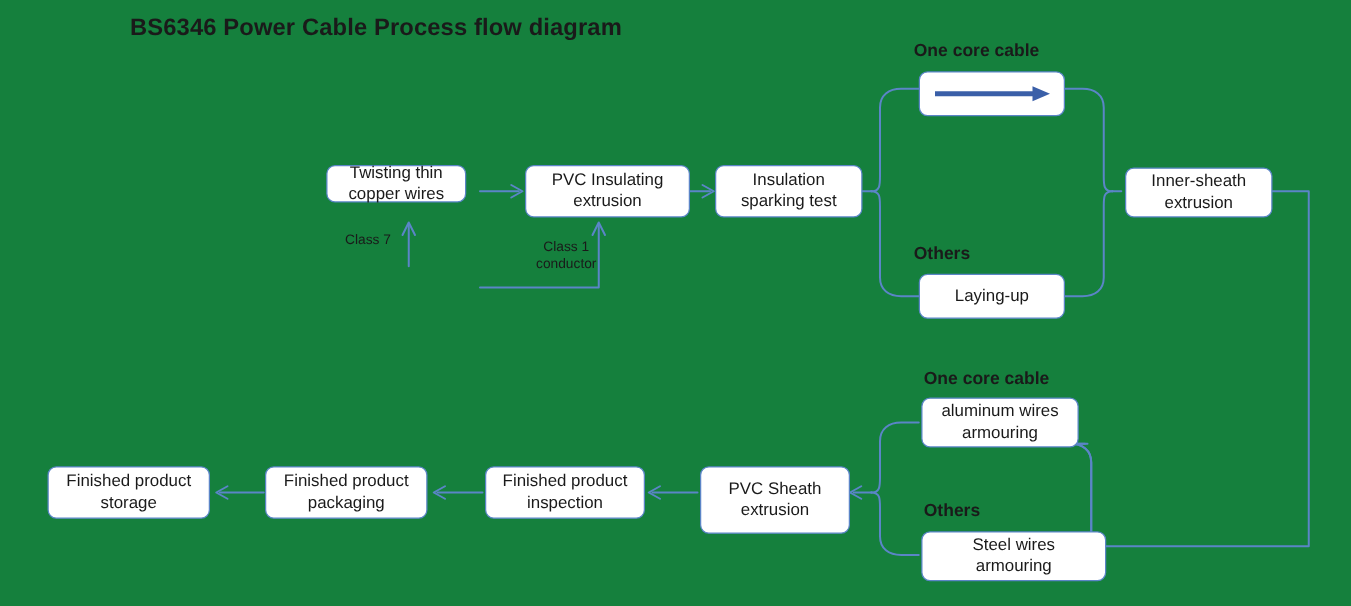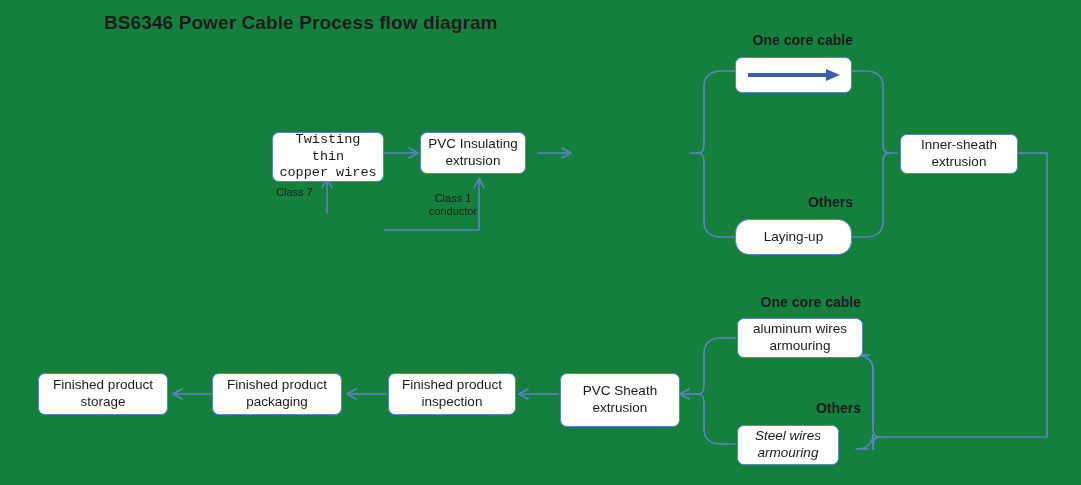--- a/index.html
+++ b/index.html
@@ -47,21 +47,21 @@
     color: #1a1a1a;
     line-height: 1.25;
     padding: 2px 4px;
   }
   .group-label {
     position: absolute;
     font-size: 14px;
     font-weight: bold;
     color: #1a1a1a;
     white-space: nowrap;
-    text-align: right;
+    text-align: left;
   }
   .edge-label {
     position: absolute;
     font-size: 11px;
     color: #1a1a1a;
     line-height: 1.2;
     text-align: center;
     white-space: pre-line;
   }
   .passthrough-arrow {
@@ -116,69 +116,73 @@
       <path d="M528 389 L 519 394 L 528 399"></path>
 
       <path d="M386 394 H 350"></path>
       <path d="M356 389 L 347 394 L 356 399"></path>
 
       <path d="M211 394 H 176"></path>
       <path d="M182 389 L 173 394 L 182 399"></path>
     </g>
   </svg>
 
-  <div class="node" style="left:272px; top:132px; width:112px; height:50px;font-family:Liberation Mono, monospace;">
+  <div class="node" style="left:261px; top:132px; width:112px; height:30px;">
     <span style="white-space:pre-line;">Twisting thin
 copper wires</span>
   </div>
 
-  <div class="node" style="left:420px; top:132px; width:106px; height:42px;">
+  <div class="node" style="left:420px; top:132px; width:132px; height:42px;">
     <span style="white-space:pre-line;">PVC Insulating
 extrusion</span>
   </div>
 
+  <div class="node" style="left:572px; top:132px; width:118px; height:42px;">
+    <span style="white-space:pre-line;">Insulation
+sparking test</span>
+  </div>
 
 
   <div class="edge-label" style="left:276px; top:186px;">Class 7</div>
 
   <div class="edge-label" style="left:424px; top:192px; width:58px;">Class 1
 conductor</div>
 
   <div class="group-label" style="left:731px; top:32px; width:122px;">One core cable</div>
 
   <div class="group-label" style="left:731px; top:194px; width:122px;">Others</div>
 
   <div class="node" style="left:735px; top:57px; width:117px; height:36px;">
     <span class="passthrough-arrow">
       <svg width="96" height="14" viewBox="0 0 96 14" xmlns="http://www.w3.org/2000/svg">
         <path d="M2 7 H 82" stroke="#3a5fa8" stroke-width="4" fill="none" stroke-linecap="butt"></path>
         <path d="M80 1 L 94 7 L 80 13 Z" fill="#3a5fa8"></path>
       </svg>
     </span>
   </div>
 
-  <div class="node" style="left:735px; top:219px; width:117px; height:36px;border-radius:14px;">
+  <div class="node" style="left:735px; top:219px; width:117px; height:36px;">
     <span style="white-space:pre-line;">Laying-up</span>
   </div>
 
   <div class="node" style="left:900px; top:134px; width:118px; height:40px;">
     <span style="white-space:pre-line;">Inner-sheath
 extrusion</span>
   </div>
 
   <div class="group-label" style="left:739px; top:294px; width:122px;">One core cable</div>
 
   <div class="group-label" style="left:739px; top:400px; width:122px;">Others</div>
 
   <div class="node" style="left:737px; top:318px; width:126px; height:40px;">
     <span style="white-space:pre-line;">aluminum wires
 armouring</span>
   </div>
 
-  <div class="node" style="left:737px; top:425px; width:102px; height:40px;font-style:italic;">
+  <div class="node" style="left:737px; top:425px; width:148px; height:40px;">
     <span style="white-space:pre-line;">Steel wires
 armouring</span>
   </div>
 
   <div class="node" style="left:560px; top:373px; width:120px; height:54px;">
     <span style="white-space:pre-line;">PVC Sheath
 extrusion</span>
   </div>
 
   <div class="node" style="left:388px; top:373px; width:128px; height:42px;">

